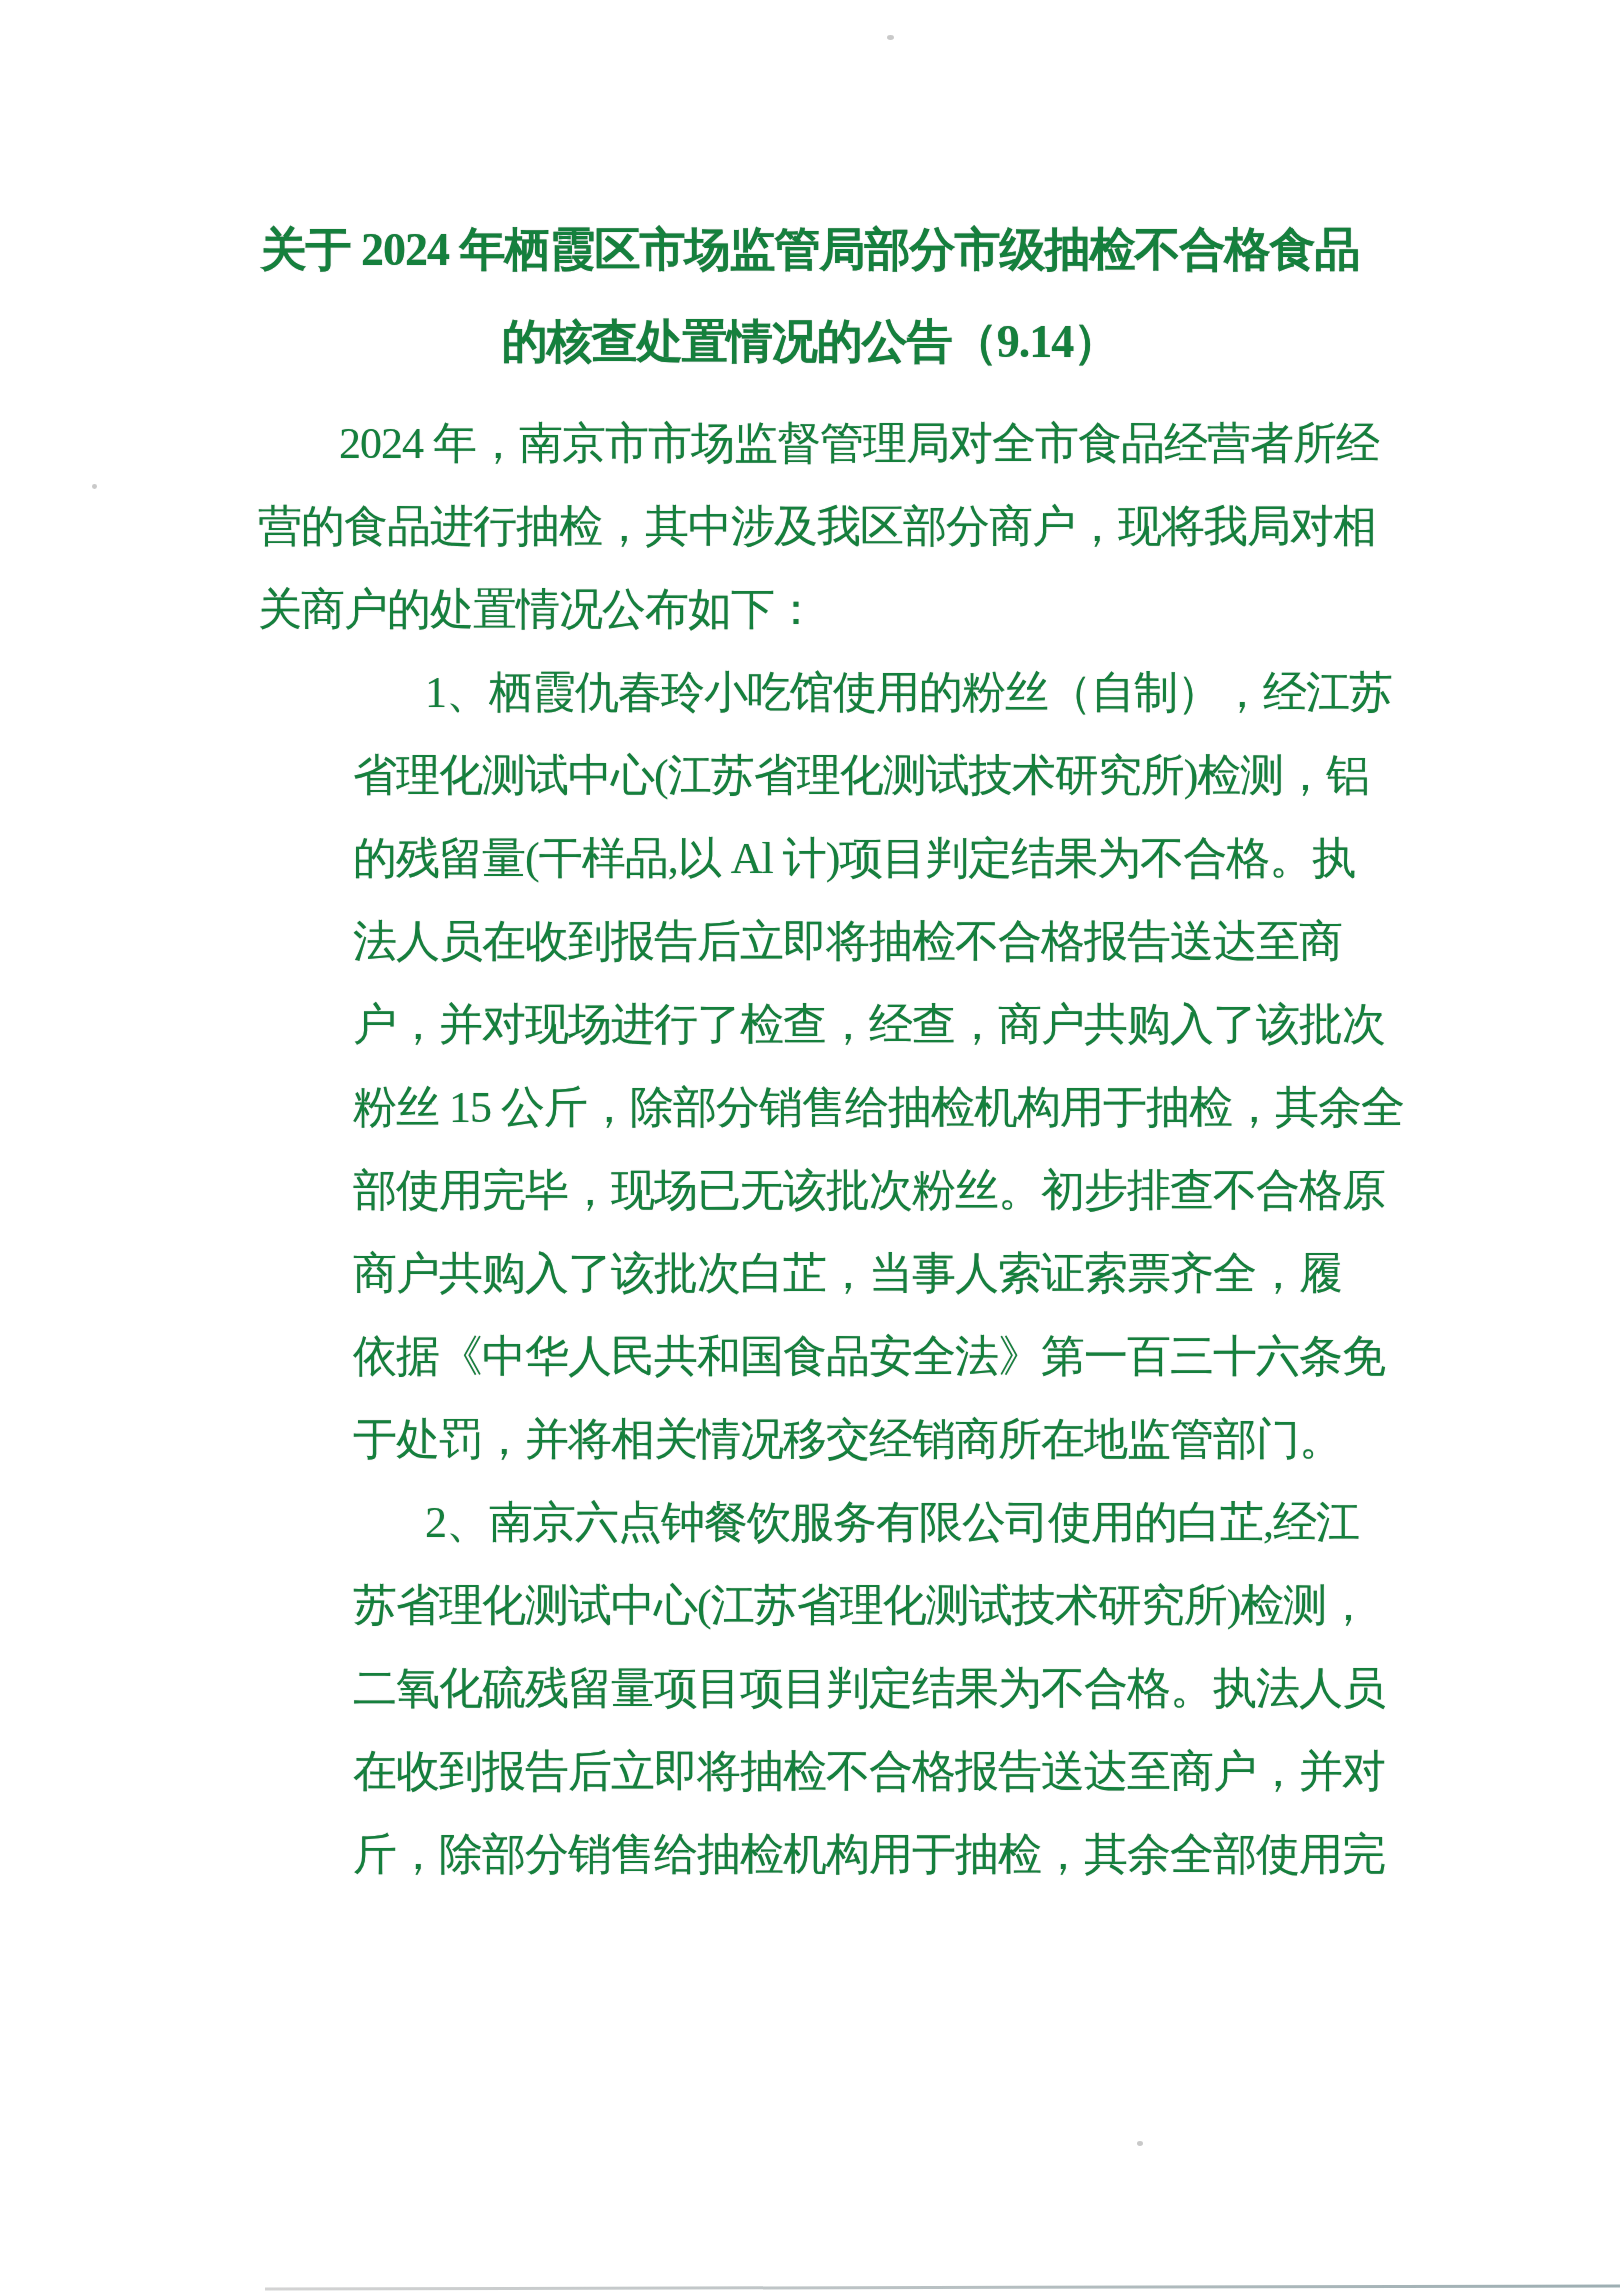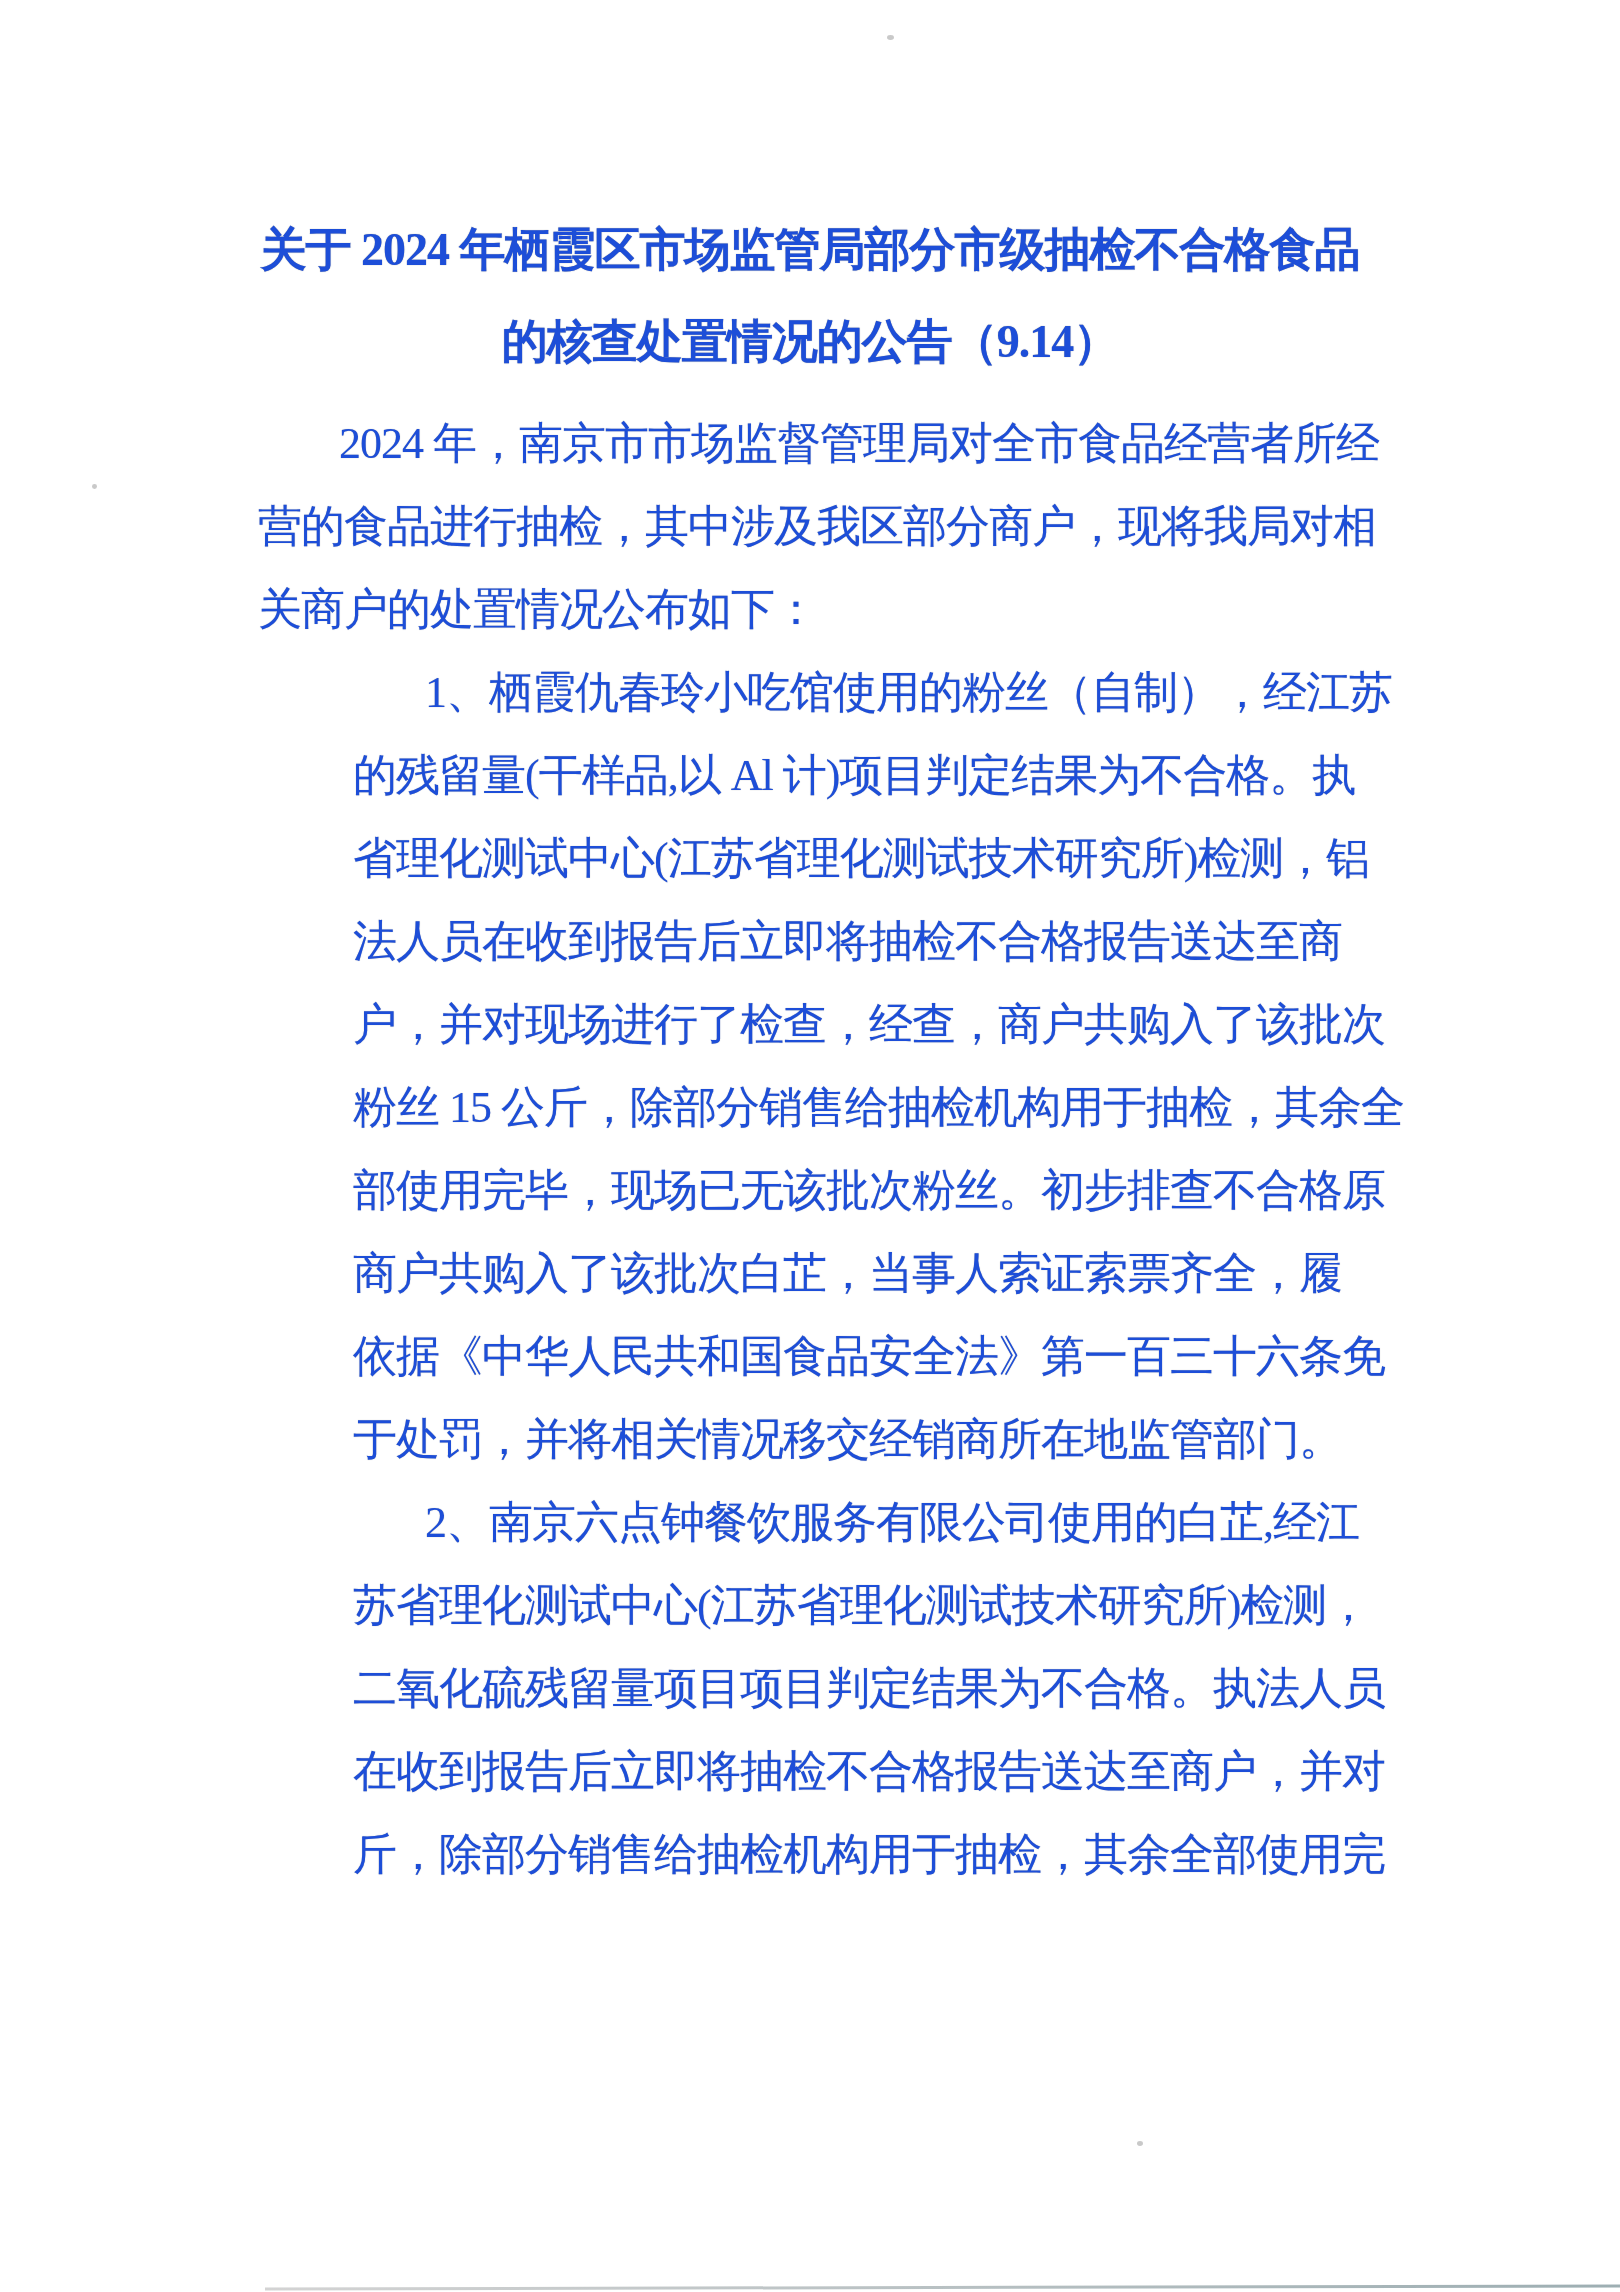--- a/index.html
+++ b/index.html
@@ -7,21 +7,21 @@
     padding: 0;
     background: #ffffff;
   }
   .page {
     position: relative;
     width: 1620px;
     height: 2293px;
     background: #ffffff;
     overflow: hidden;
     font-family: "Liberation Serif", "DejaVu Serif", serif;
-    color: #1d4ed8;
+    color: #15803d;
   }
   .title-block {
     position: absolute;
     top: 204px;
     left: 0;
     width: 1620px;
     text-align: center;
     font-size: 46px;
     font-weight: bold;
     line-height: 92px;
@@ -74,22 +74,22 @@
   <div class="title-block">
     <div class="title-line">关于 2024 年栖霞区市场监管局部分市级抽检不合格食品</div>
     <div class="title-line">的核查处置情况的公告（9.14）</div>
   </div>
 
   <div class="body-block" id="body-text">
       <div class="ln body-first">2024 年，南京市市场监督管理局对全市食品经营者所经</div>
       <div class="ln body">营的食品进行抽检，其中涉及我区部分商户，现将我局对相</div>
       <div class="ln body">关商户的处置情况公布如下：</div>
       <div class="ln item-first">1、栖霞仇春玲小吃馆使用的粉丝（自制），经江苏</div>
+      <div class="ln item">省理化测试中心(江苏省理化测试技术研究所)检测，铝</div>
       <div class="ln item">的残留量(干样品,以 Al 计)项目判定结果为不合格。执</div>
-      <div class="ln item">省理化测试中心(江苏省理化测试技术研究所)检测，铝</div>
       <div class="ln item">法人员在收到报告后立即将抽检不合格报告送达至商</div>
       <div class="ln item">户，并对现场进行了检查，经查，商户共购入了该批次</div>
       <div class="ln item">粉丝 15 公斤，除部分销售给抽检机构用于抽检，其余全</div>
       <div class="ln item">部使用完毕，现场已无该批次粉丝。初步排查不合格原</div>
       <div class="ln item">商户共购入了该批次白芷，当事人索证索票齐全，履</div>
       <div class="ln item">依据《中华人民共和国食品安全法》第一百三十六条免</div>
       <div class="ln item">于处罚，并将相关情况移交经销商所在地监管部门。</div>
       <div class="ln item-first">2、南京六点钟餐饮服务有限公司使用的白芷,经江</div>
       <div class="ln item">苏省理化测试中心(江苏省理化测试技术研究所)检测，</div>
       <div class="ln item">二氧化硫残留量项目项目判定结果为不合格。执法人员</div>

